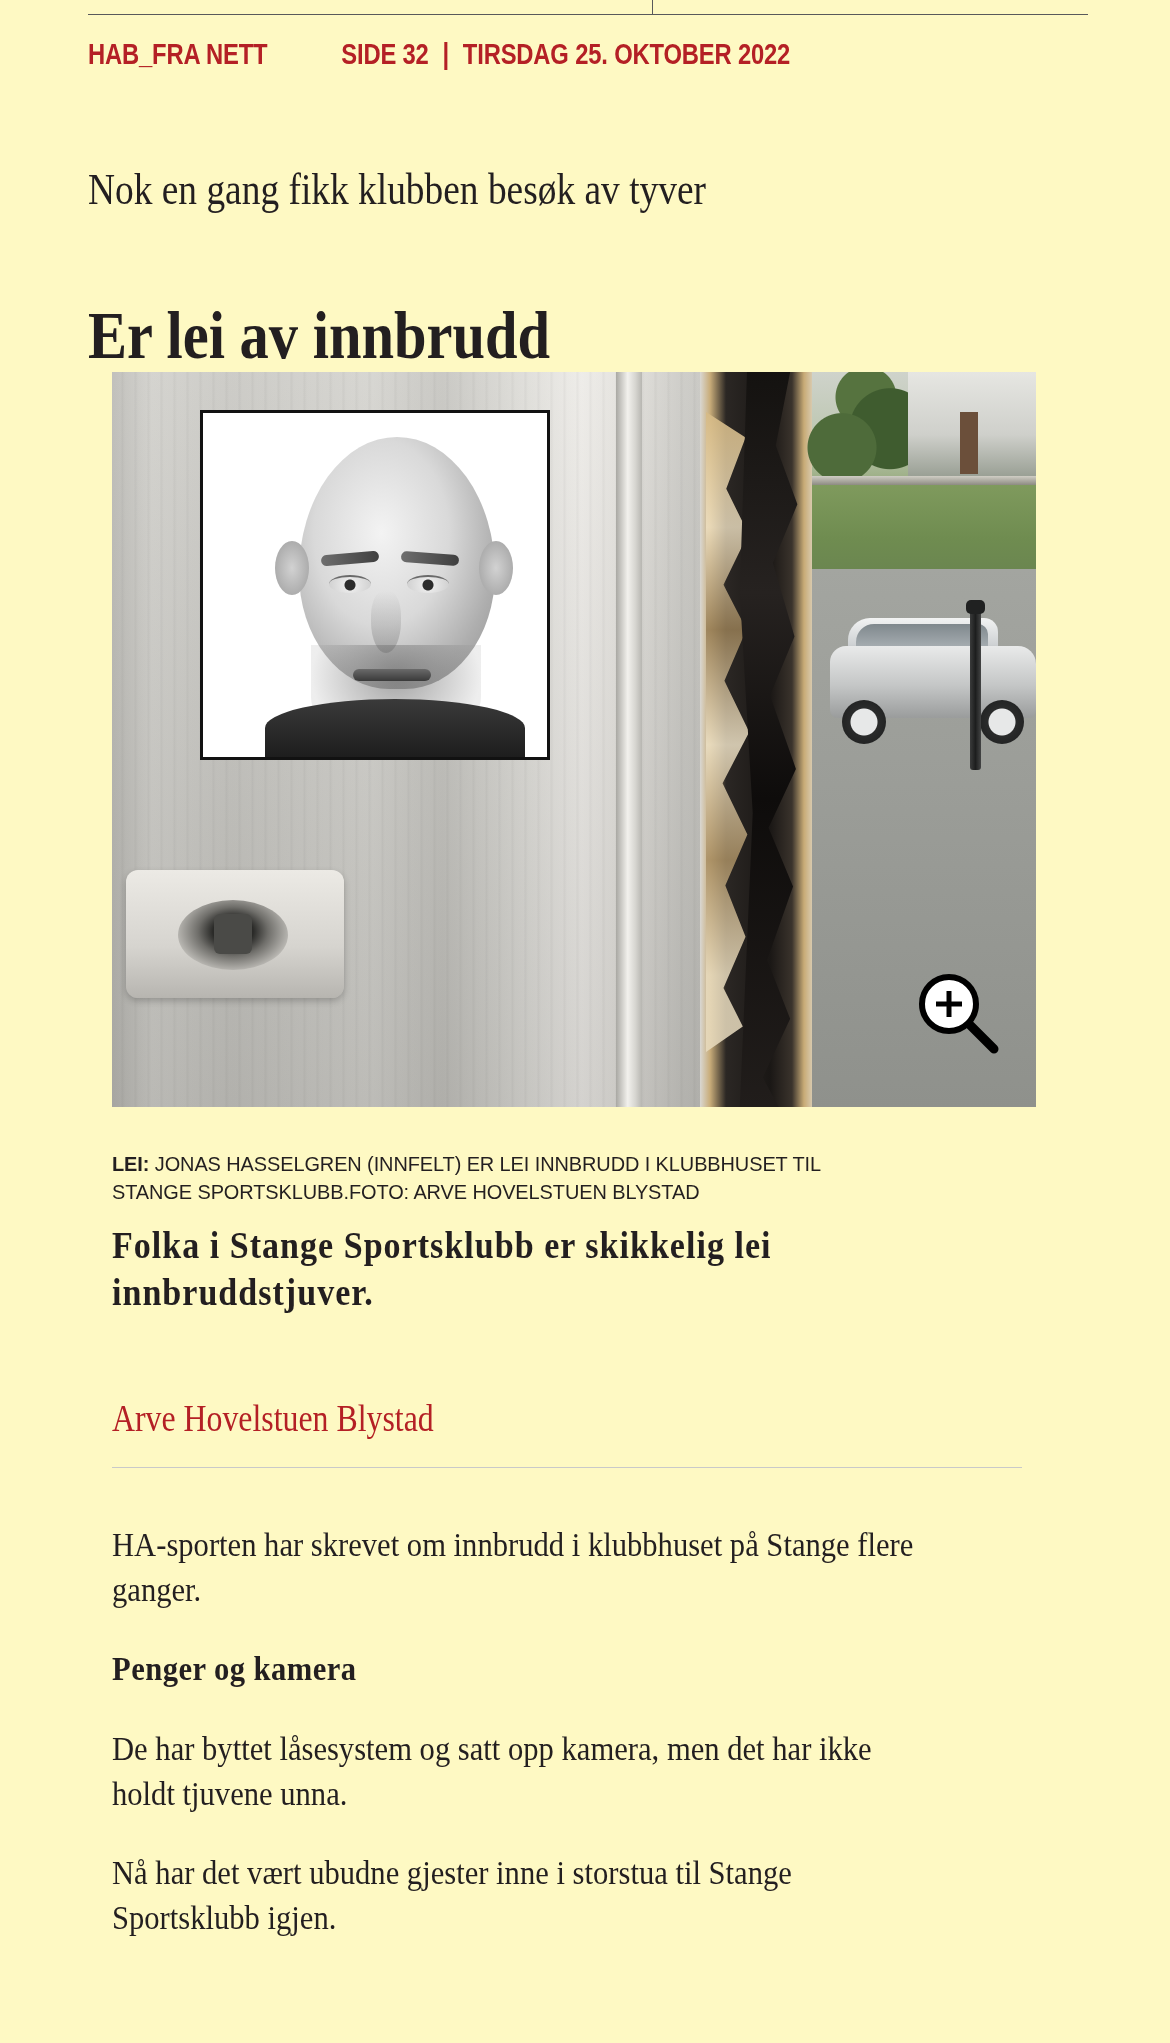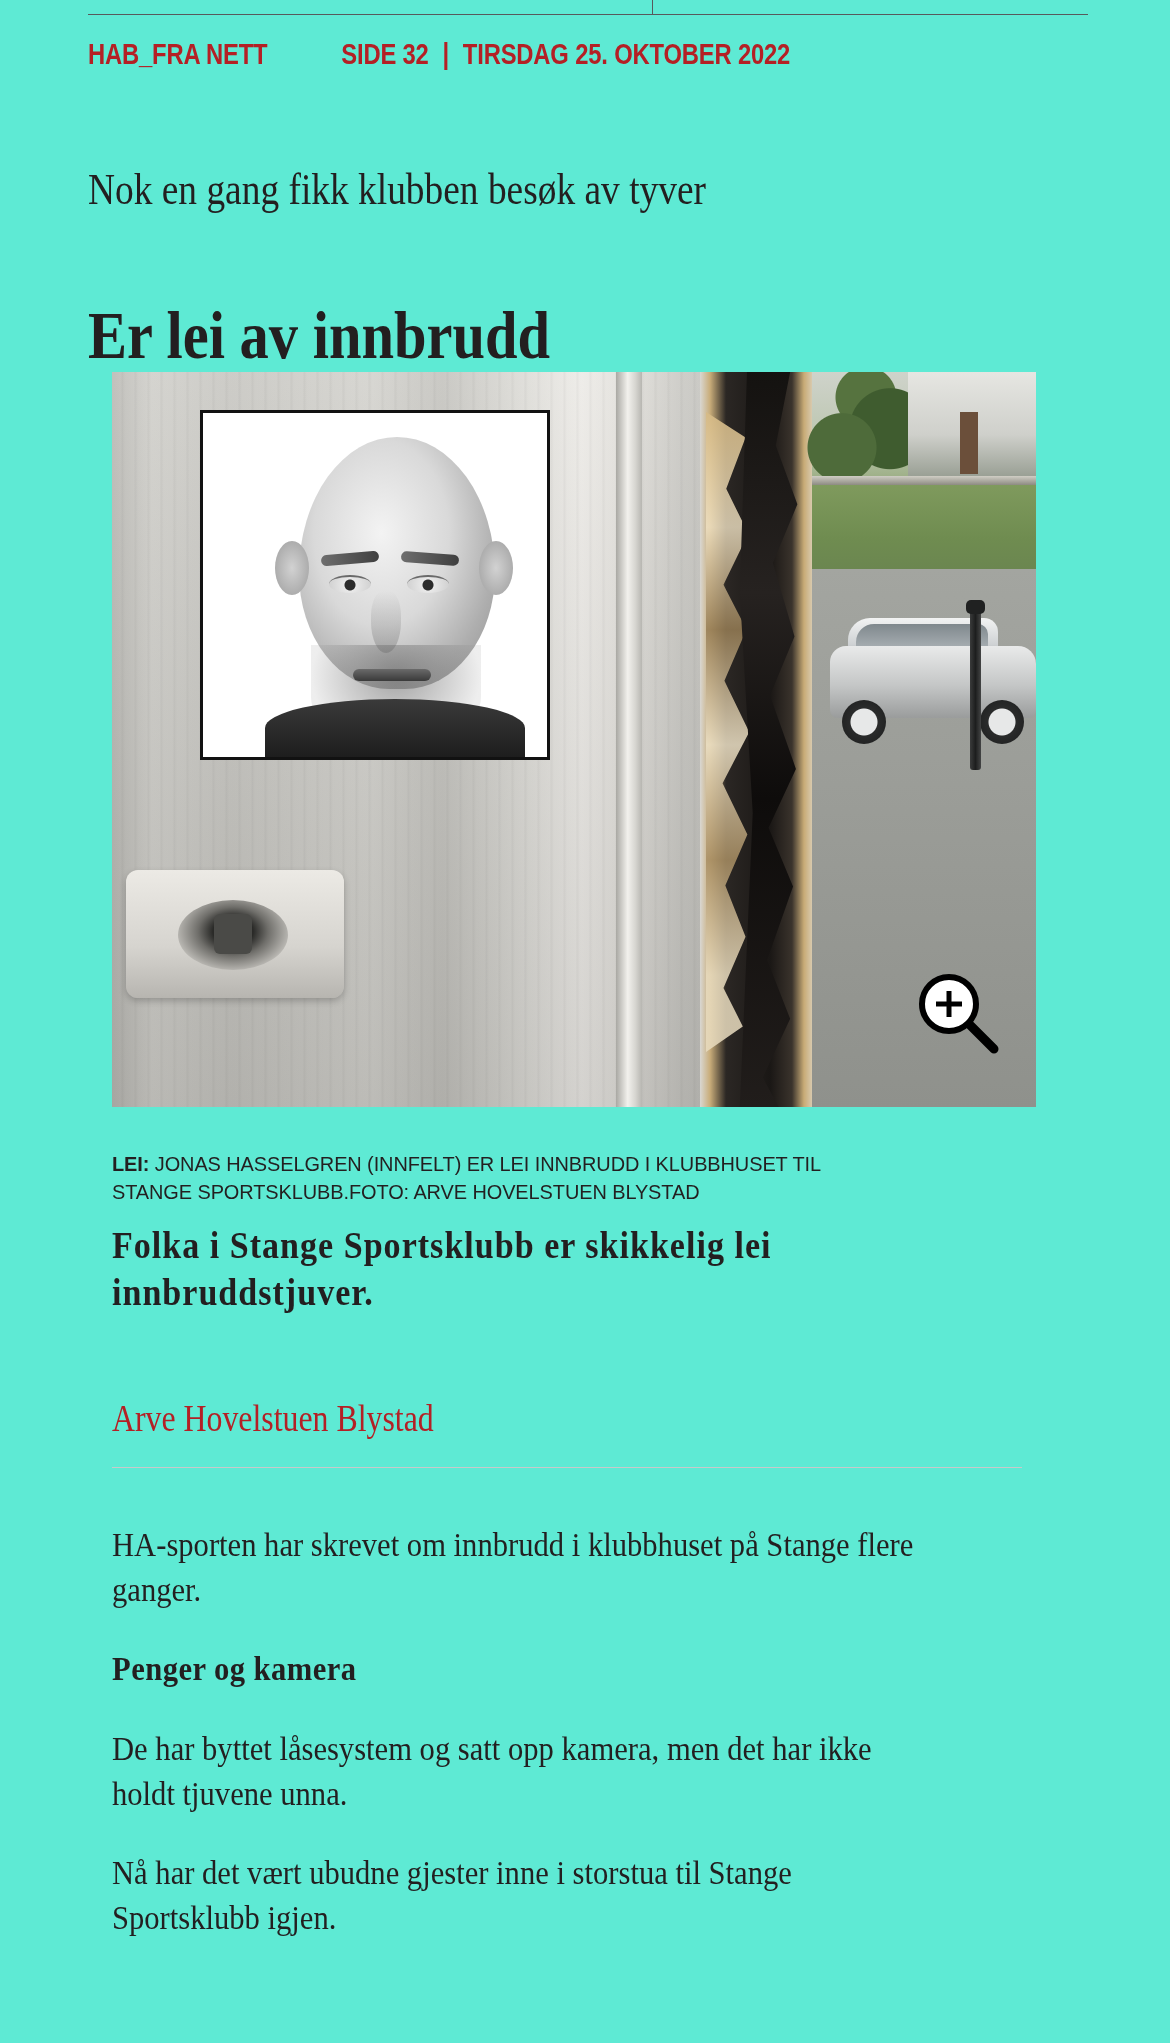--- a/index.html
+++ b/index.html
@@ -14,21 +14,21 @@
     font-family: "Liberation Serif", serif;
     color: #1a1a1a;
     overflow: hidden;
     position: relative;
   }
 
   .page {
     width: 1170px;
     height: 2043px;
     position: relative;
-    background: #5eead4;
+    background: #fef9c3;
   }
 
   
   .top-rules {
     position: absolute;
     top: 0;
     left: 0;
     width: 1170px;
     height: 22px;
   }

